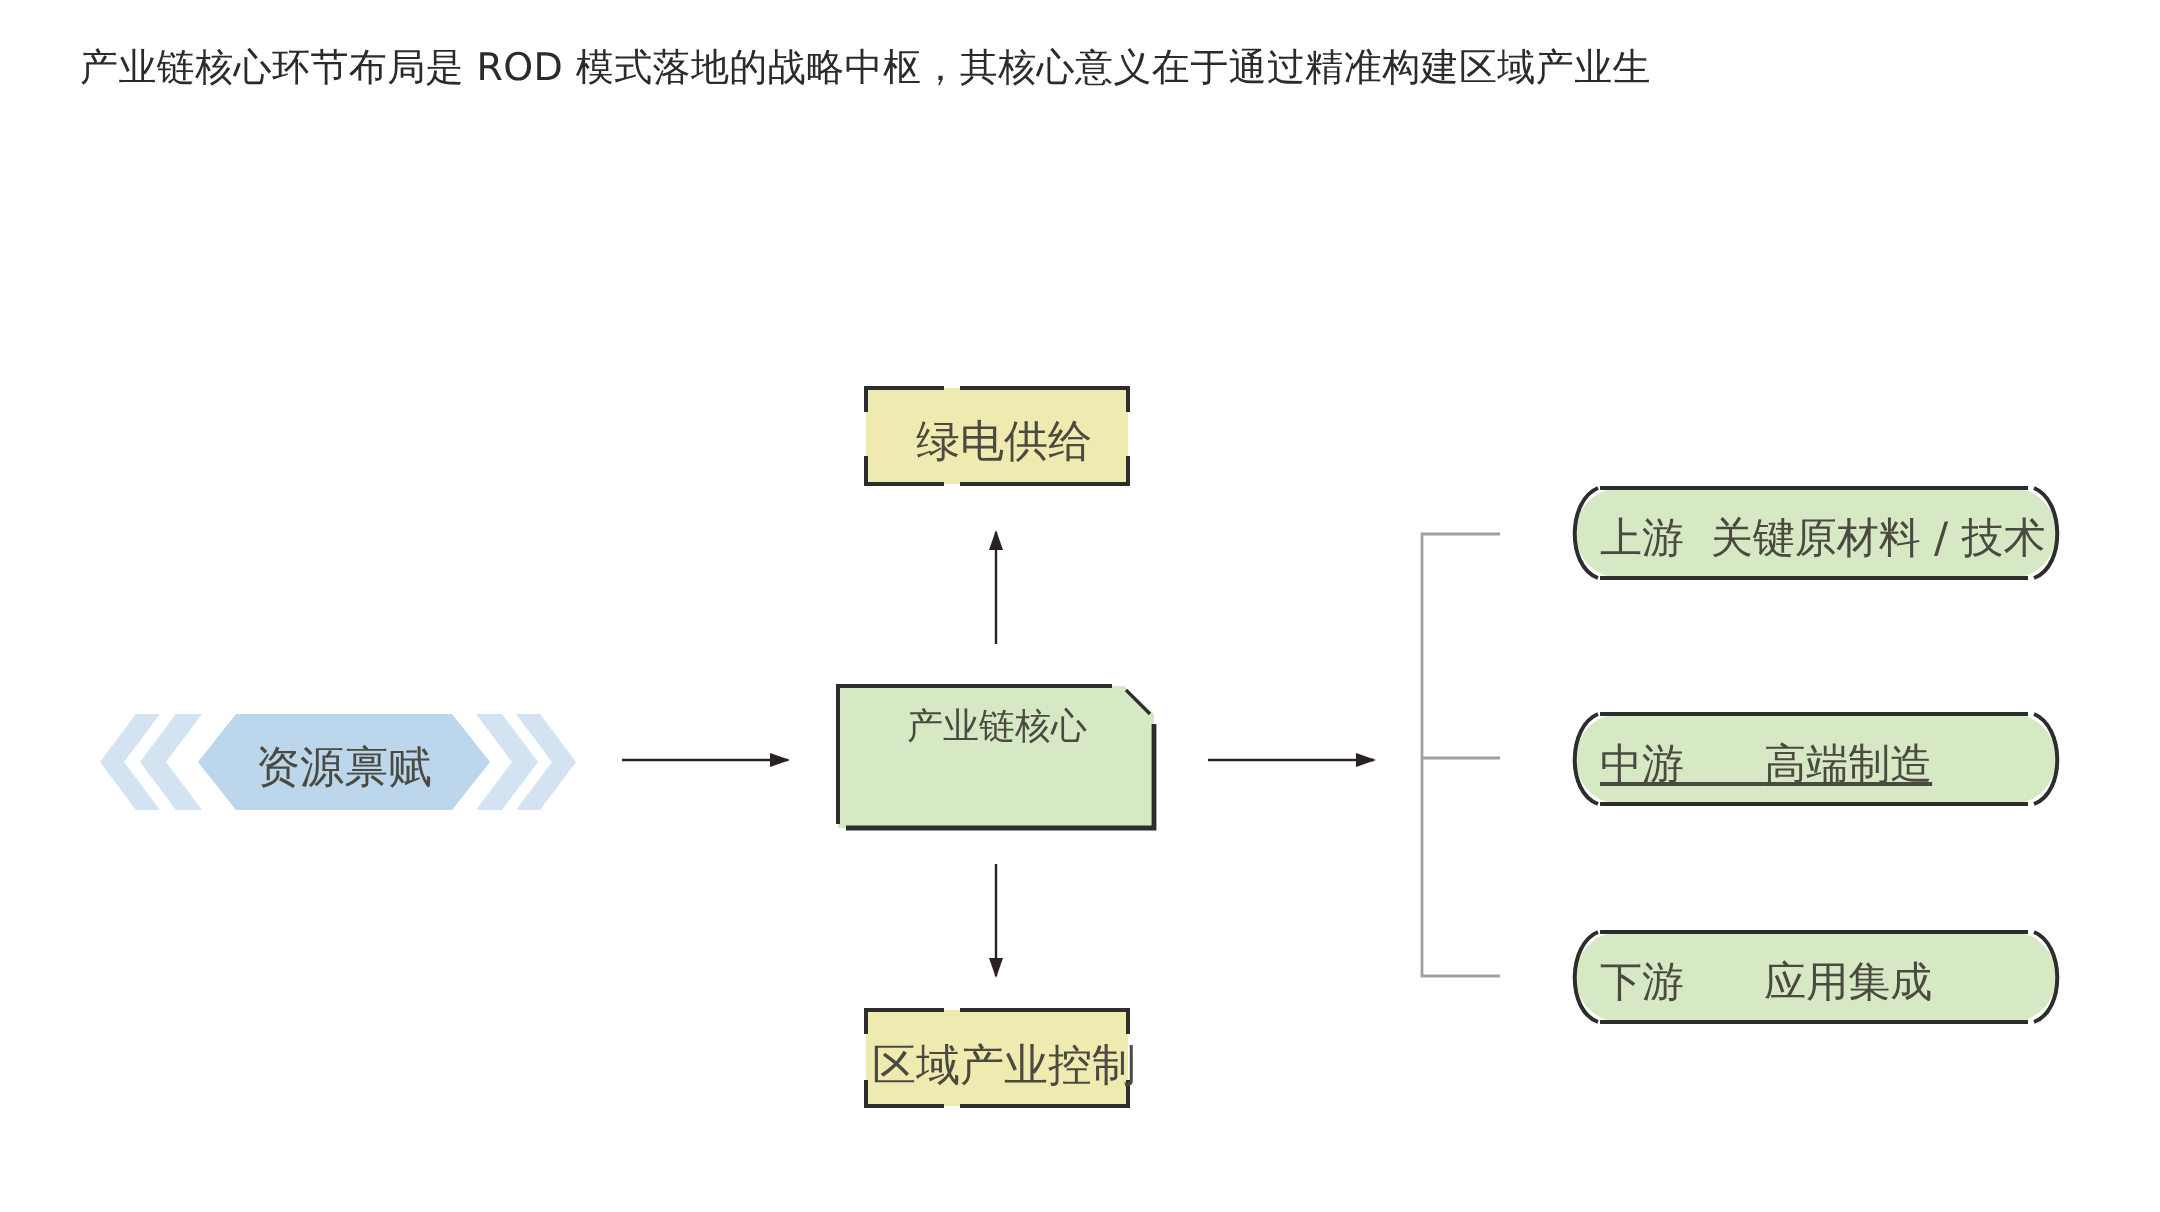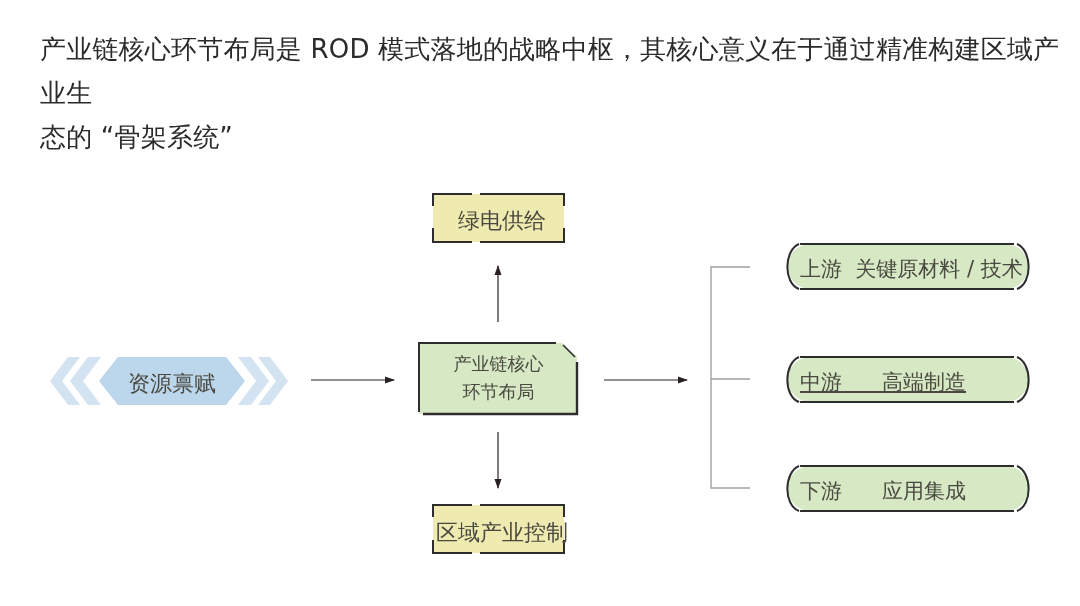--- a/index.html
+++ b/index.html
@@ -1,31 +1,30 @@
 <!DOCTYPE html>
 <html><head>
 <meta charset="utf-8">
 <style>
   html, body { margin:0; padding:0; background:#ffffff; }
   body { width:1080px; height:606px; position:relative; overflow:hidden;
          font-family:"DejaVu Sans", "Liberation Sans", sans-serif; color:#3a3a3a; }
-  .intro { position:absolute; left:40px; top:27px; width:1020px; font-size:26px;
+  .intro { position:absolute; left:40px; top:12px; width:1020px; font-size:19px;
            line-height:44px; color:#2b2b2b; letter-spacing:0.2px; }
   svg.diagram { position:absolute; left:0; top:0; }
   .lbl { position:absolute; font-size:22px; color:#4a4a40; white-space:nowrap; }
   .center-lbl { position:absolute; left:418px; top:350px; width:161px; text-align:center;
                 font-size:18px; line-height:28px; color:#4a4a40; }
   .pill-lbl { position:absolute; font-size:21px; color:#4a4a40; white-space:pre; }
 </style>
 </head>
 <body>
 
 <div class="intro">
   <div>产业链核心环节布局是 ROD 模式落地的战略中枢，其核心意义在于通过精准构建区域产业生</div>
-  <div>态的 “骨架系统”</div>
 </div>
 
 <svg class="diagram" width="1080" height="606" viewBox="0 0 1080 606">
   <defs>
     <marker id="arr" markerWidth="10" markerHeight="10" refX="9" refY="5" orient="auto" markerUnits="userSpaceOnUse">
       <path d="M0,1.5 L10,5 L0,8.5 Z" fill="#2a2222"></path>
     </marker>
   </defs>
 
   <g>
@@ -83,18 +82,17 @@
     <line x1="800" y1="466" x2="1014" y2="466" stroke="#2d2d2d" stroke-width="2"></line>
     <line x1="800" y1="511" x2="1014" y2="511" stroke="#2d2d2d" stroke-width="2"></line>
   </g>
 </svg>
 
 <div class="lbl" style="left:128px; top:369px;">资源禀赋</div>
 <div class="lbl" style="left:458px; top:206px;">绿电供给</div>
 <div class="lbl" style="left:436px; top:518px;">区域产业控制</div>
 <div class="center-lbl">
   <div>产业链核心</div>
-  <div>环节布局</div>
 </div>
 
 <div class="pill-lbl" style="left:800px; top:255px;"><span>上游</span><span>  </span><span>关键原材料 / 技术</span></div>
 <div class="pill-lbl" style="left:800px; top:368px;text-decoration:underline;"><span>中游</span><span>      </span><span>高端制造</span></div>
 <div class="pill-lbl" style="left:800px; top:477px;"><span>下游</span><span>      </span><span>应用集成</span></div>
 
 </body></html>

